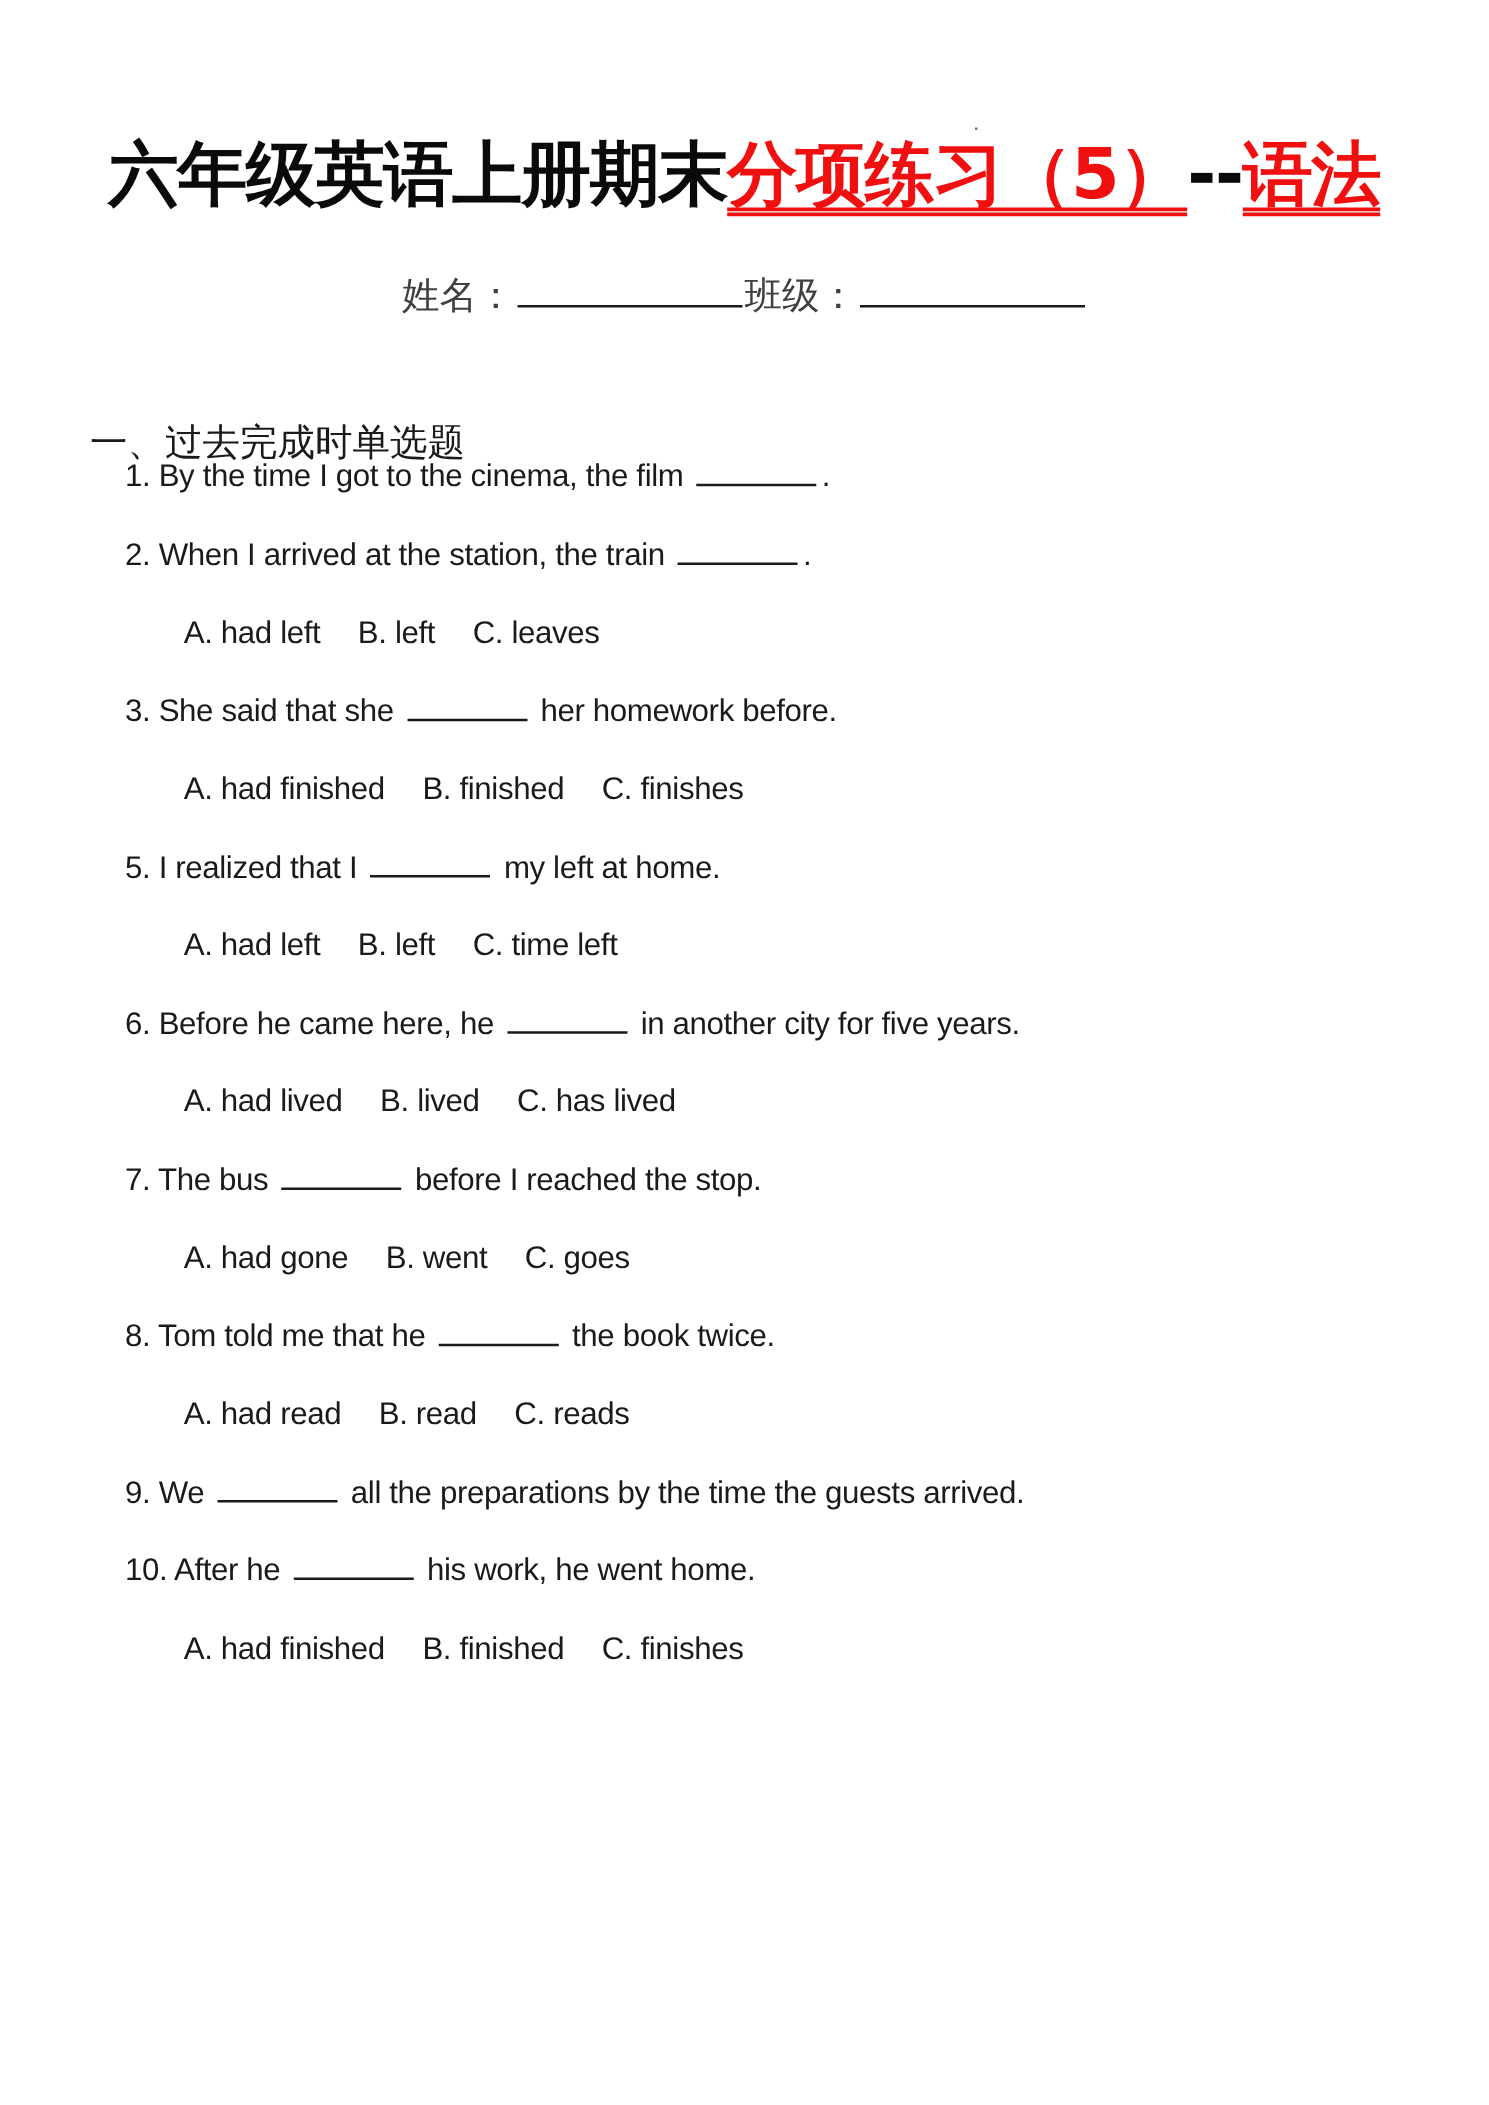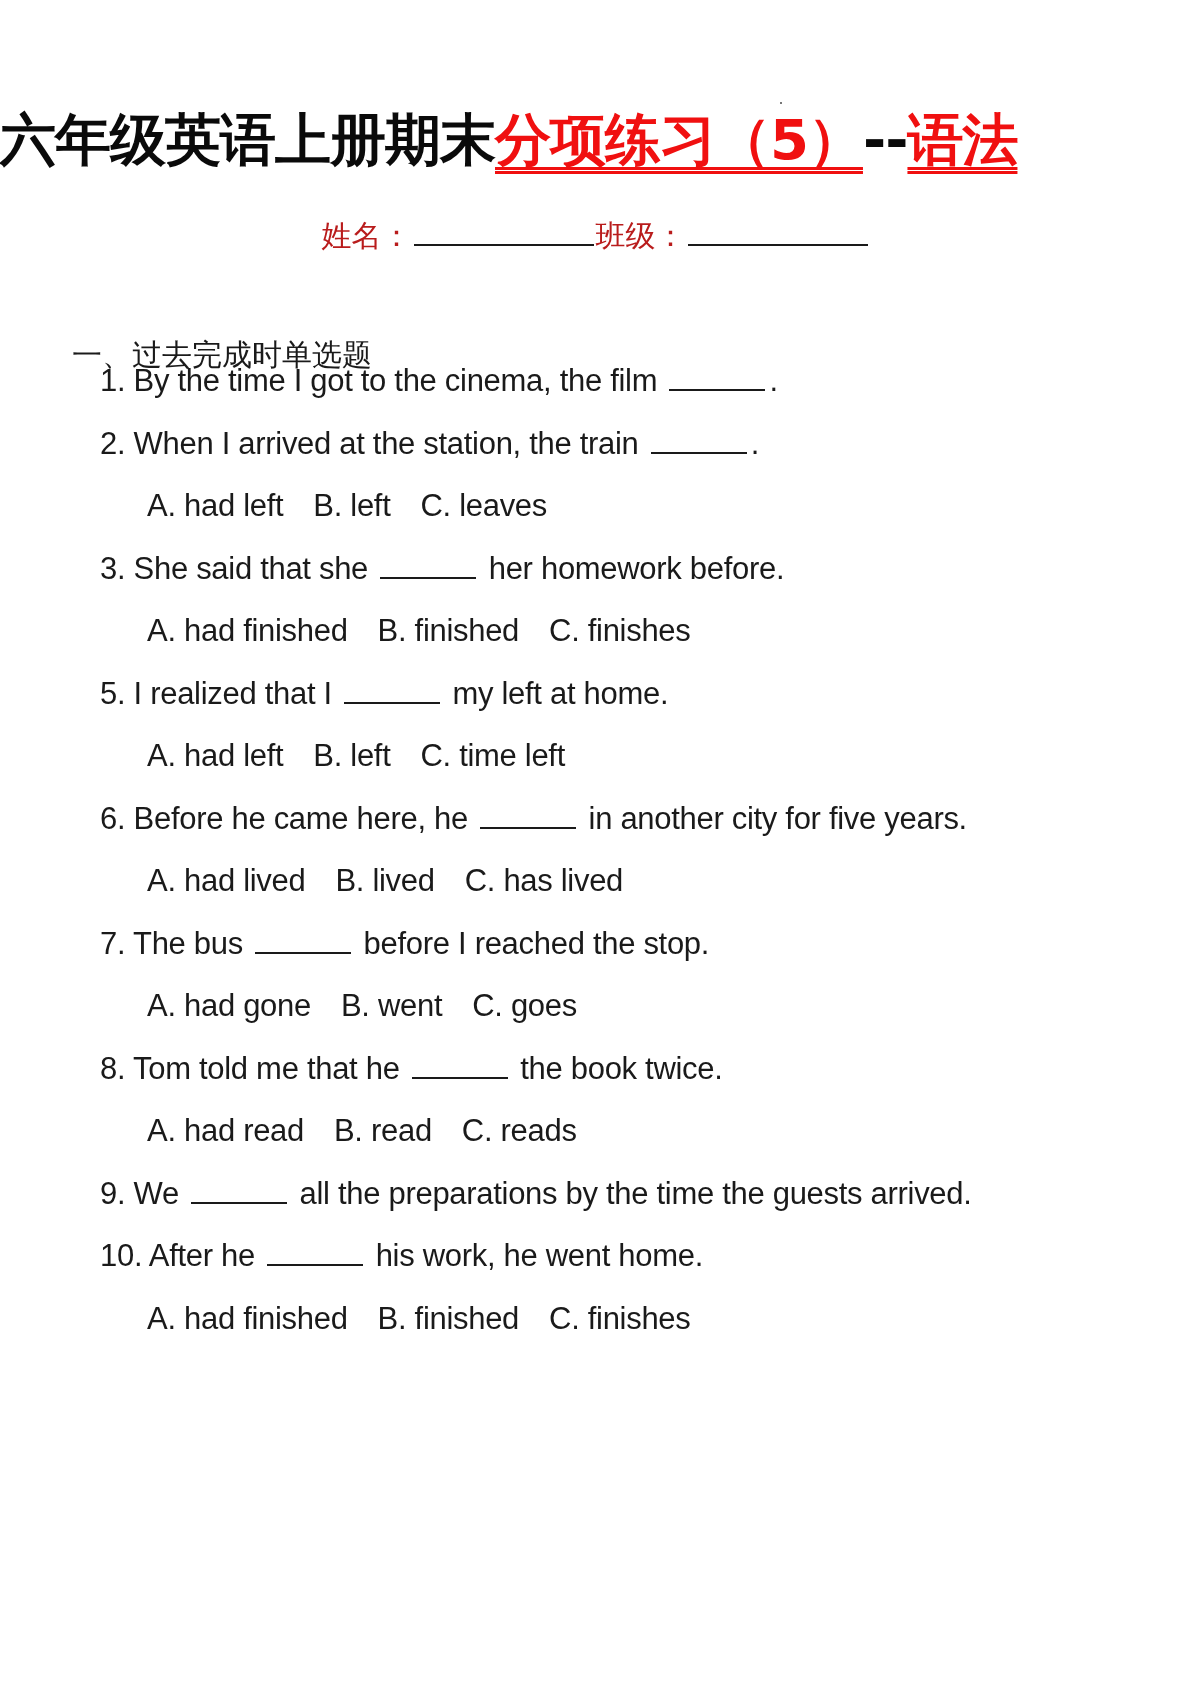--- a/index.html
+++ b/index.html
@@ -13,20 +13,21 @@
       position: relative;
       overflow: hidden;
       font-family: "DejaVu Sans", sans-serif;
       color: #111111;
     }
     .title {
       position: absolute;
       left: 0;
       top: 100px;
       width: 1191px;
+      text-align: center;
       font-family: "DejaVu Sans", sans-serif;
       font-weight: bold;
       font-size: 56px;
       line-height: 80px;
       letter-spacing: -1px;
       white-space: nowrap;
     }
     .title .black { color: #0a0a0a; }
     .title .red {
       color: #f01010;
@@ -38,21 +39,21 @@
 
     .name-line {
       position: absolute;
       left: 0;
       top: 214px;
       width: 1191px;
       text-align: center;
       font-family: "DejaVu Sans", sans-serif;
       font-size: 30px;
       line-height: 44px;
-      color: #b91c1c;
+      color: #404040;
     }
     .blank-long {
       display: inline-block;
       width: 180px;
       border-bottom: 2px solid #1a1a1a;
       height: 30px;
       vertical-align: baseline;
       margin: 0 2px;
     }
 
@@ -69,21 +70,21 @@
 
     .questions {
       position: absolute;
       left: 100px;
       top: 350px;
       width: 1020px;
     }
     .q-block { margin: 0; }
     .q-stem, .q-options {
       font-family: "Liberation Sans", sans-serif;
-      font-size: 31px;
+      font-size: 25px;
       height: 62.5px;
       line-height: 62.5px;
       color: #1a1a1a;
       white-space: nowrap;
       letter-spacing: -0.3px;
     }
     .q-options {
       padding-left: 47px;
     }
     .opt {

